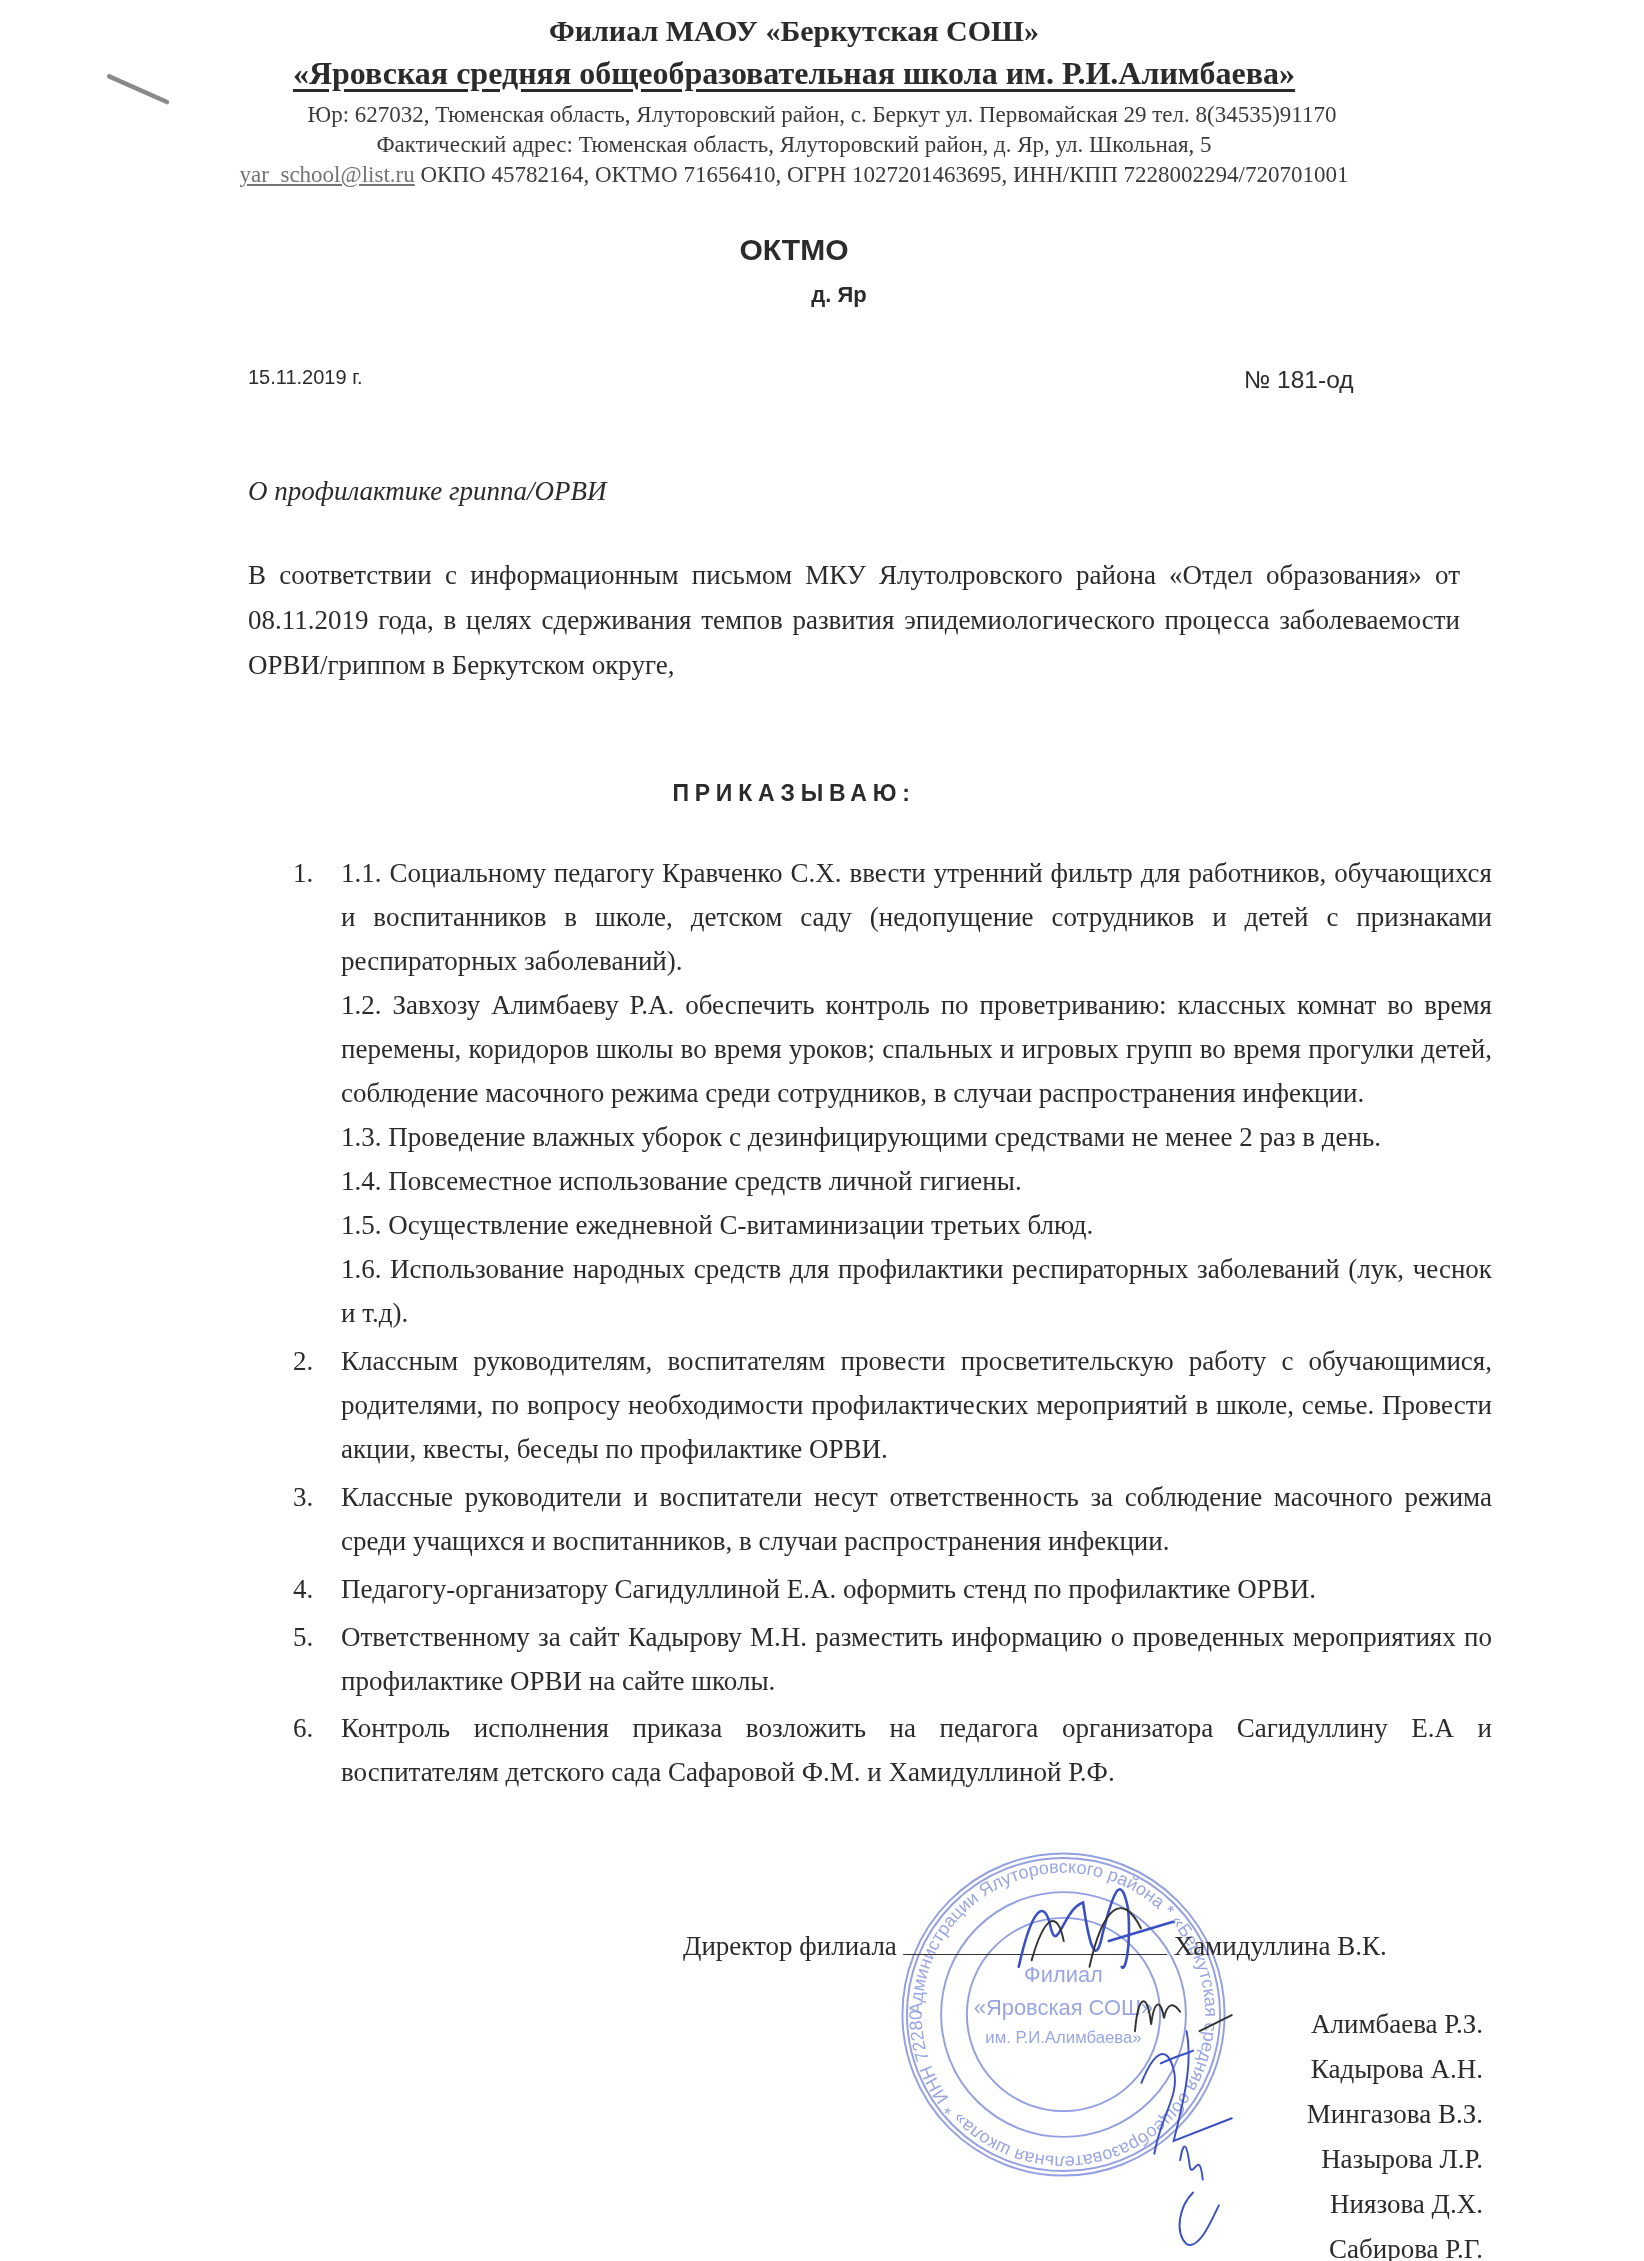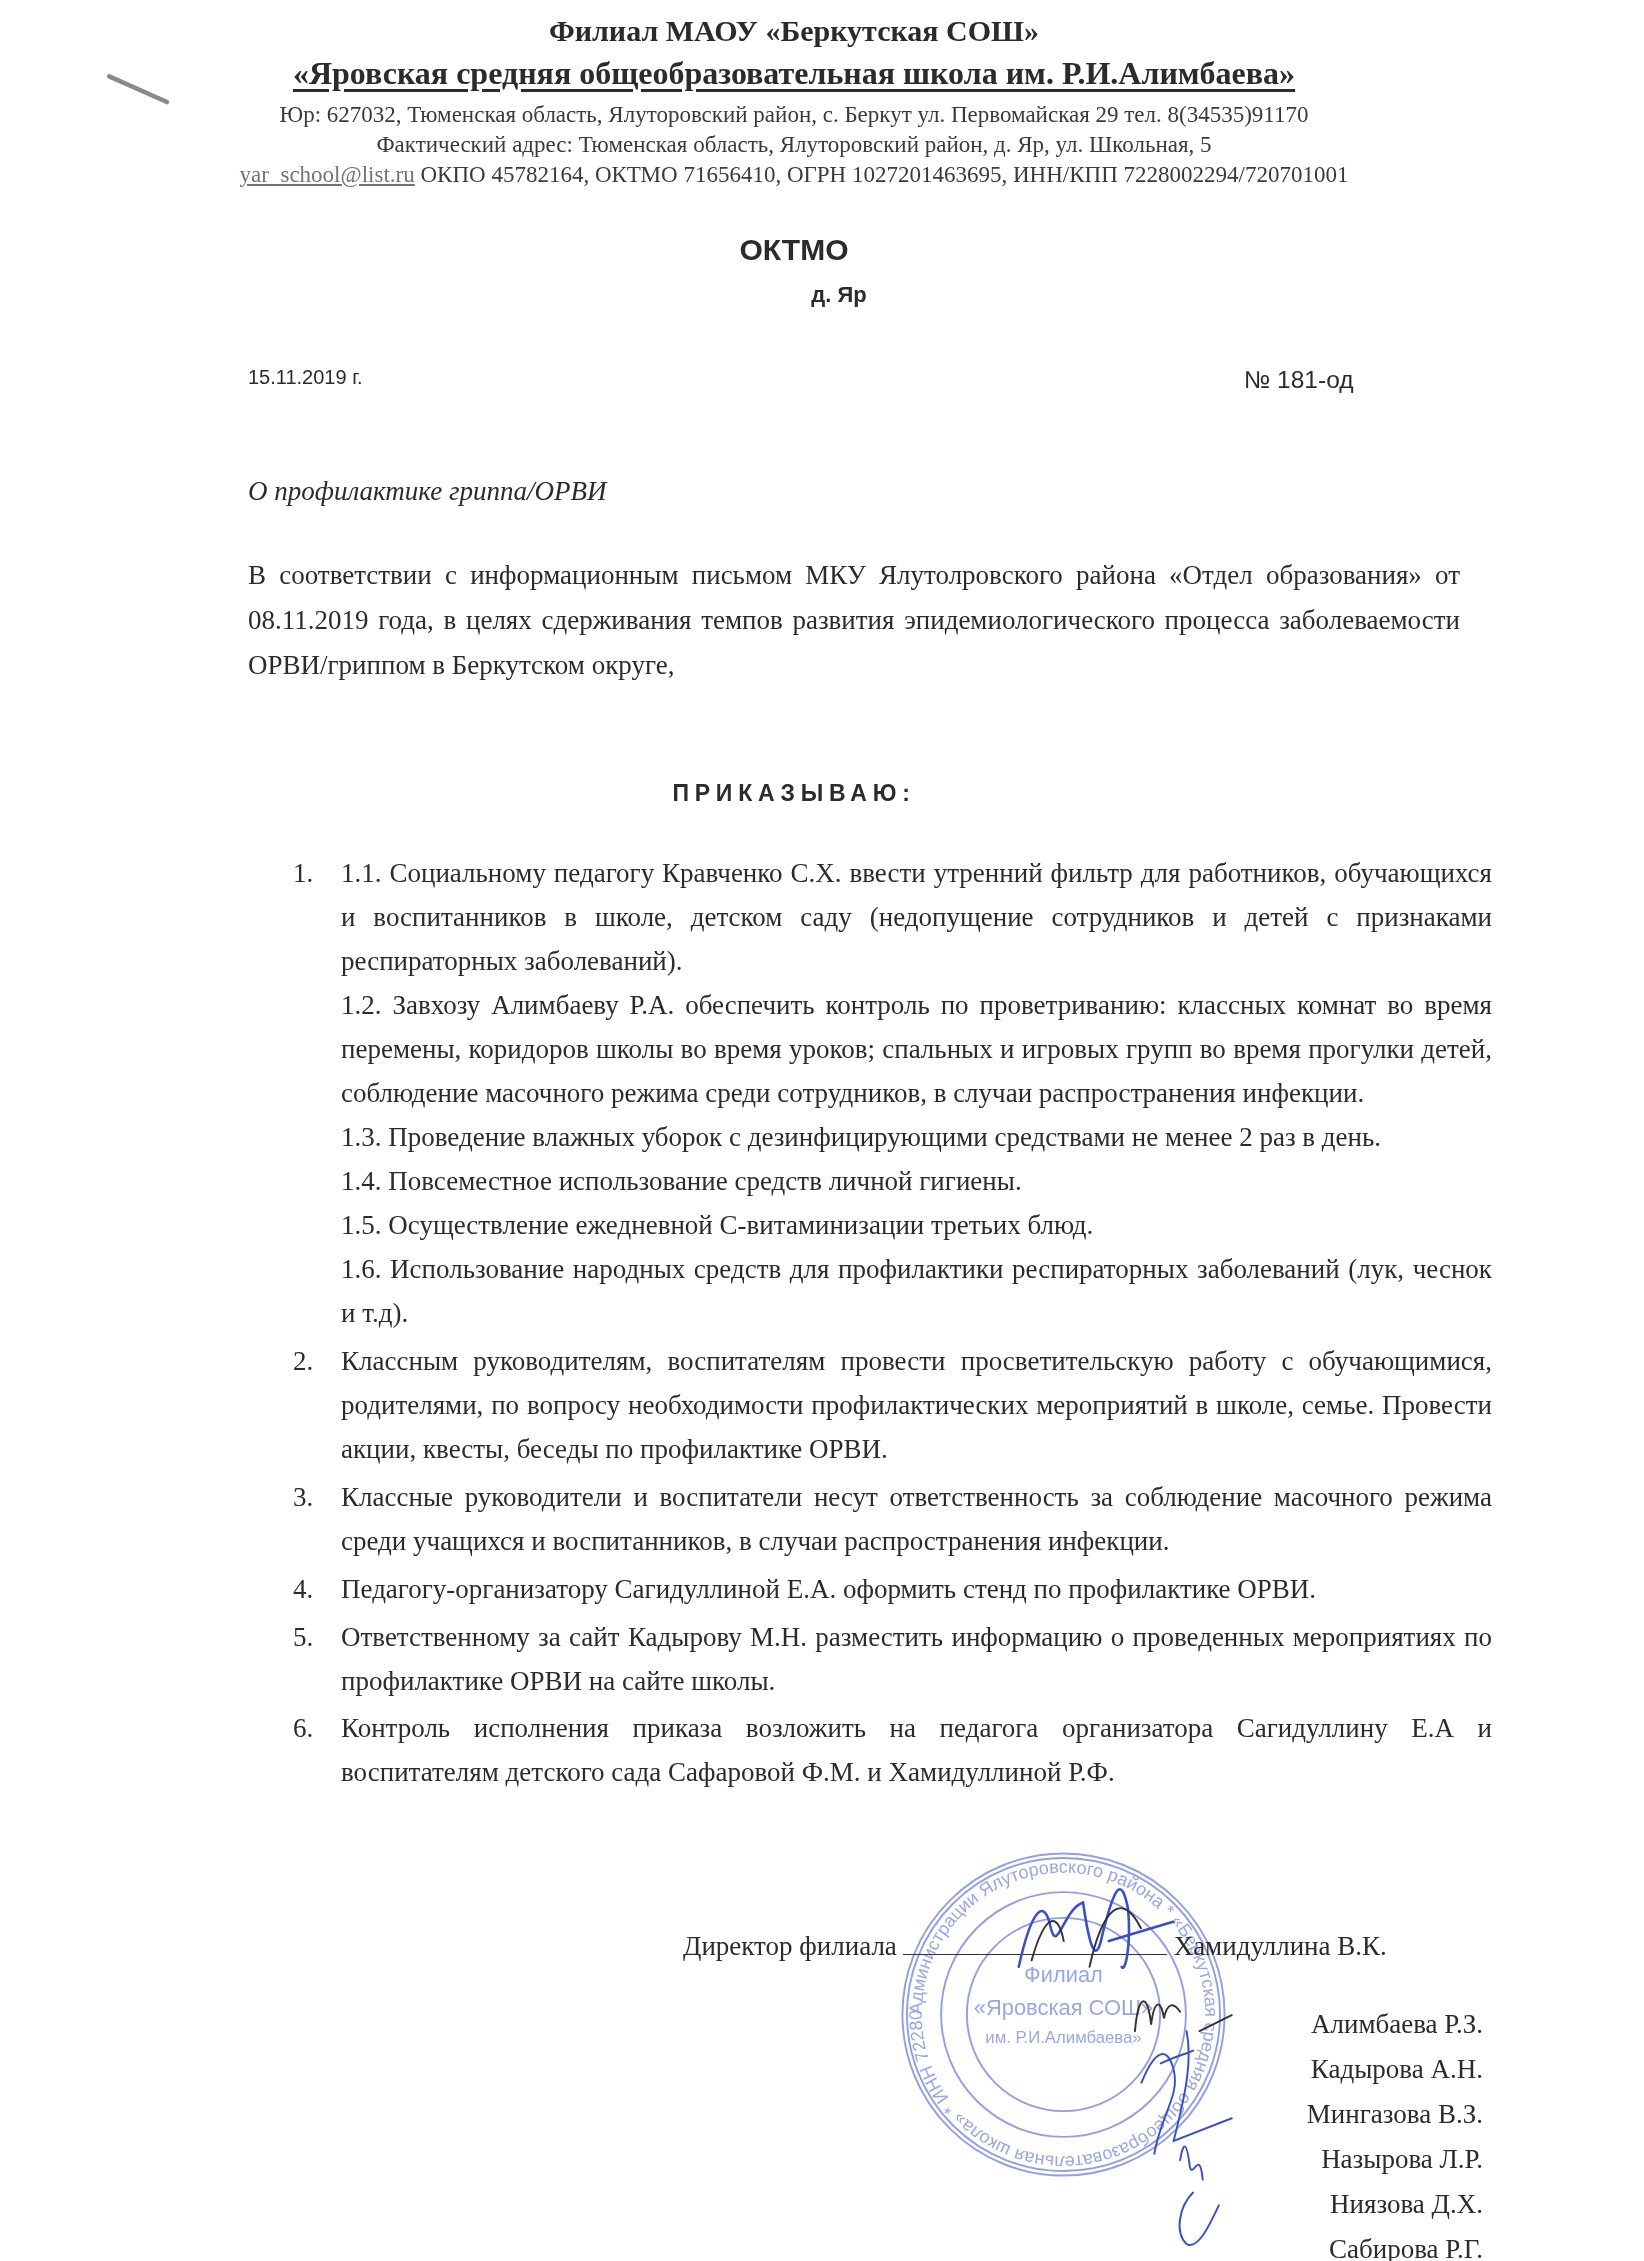--- a/index.html
+++ b/index.html
@@ -5,21 +5,21 @@
   html, body { margin:0; padding:0; background:#ffffff; }
   body { width:1644px; height:2261px; position:relative; overflow:hidden; color:#2b2b2b; }
   .serif { font-family:"Liberation Serif", "DejaVu Serif", serif; }
   .sans { font-family:"Liberation Sans", "DejaVu Sans", sans-serif; }
   .abs { position:absolute; }
   .center { left:0; width:1588px; text-align:center; }
 
   #org-name { top:14px; font-size:30px; font-weight:bold; }
   #school-name { top:55px; font-size:32px; font-weight:bold; text-decoration:underline; text-decoration-thickness:3.2px; text-underline-offset:5.2px; }
   .addr { font-size:23px; color:#3a3a3a; }
-  #addr-legal { top:102px; }
+  #addr-legal { top:102px;margin-left:28px; }
   #addr-actual { top:132px; }
   #addr-codes { top:162px; }
   #email-link { text-decoration:underline; color:#737373; }
 
   #doc-type { top:233px; font-size:30px; font-weight:bold; }
   #doc-place { top:282px; font-size:22px; font-weight:bold;padding-left:45px; }
   #doc-date { top:366px; left:248px; font-size:20px; }
   #doc-number { top:366px; left:1244px; font-size:24.5px; }
 
   #subject { top:476px; left:248px; font-size:27px; font-style:italic; }

